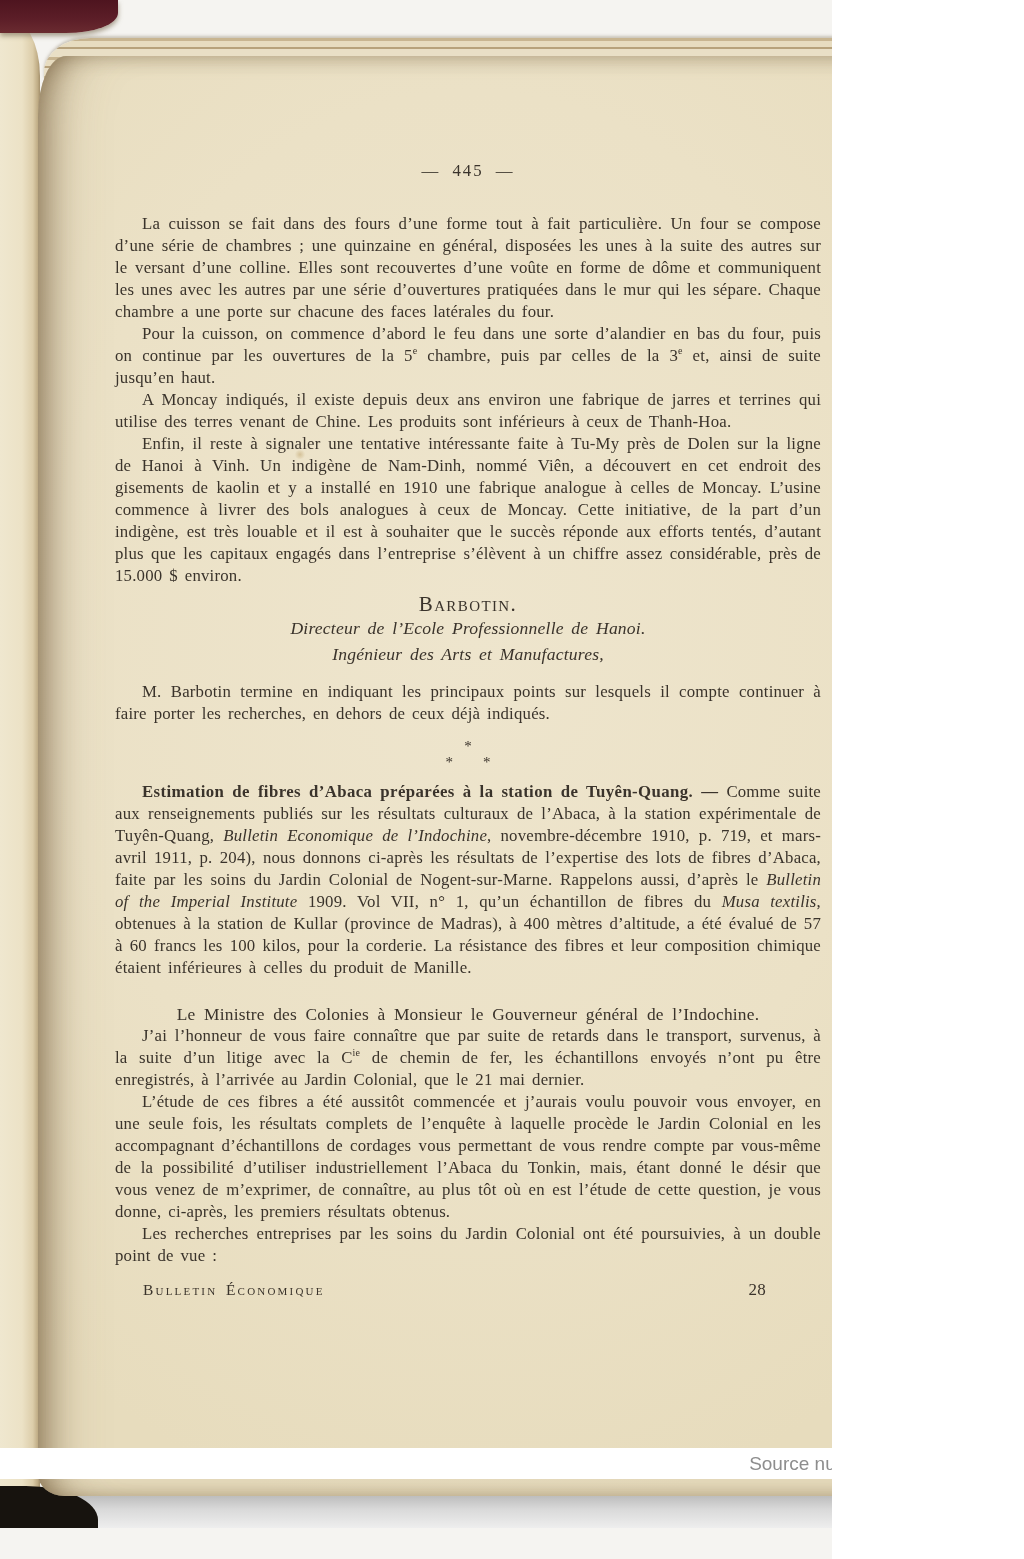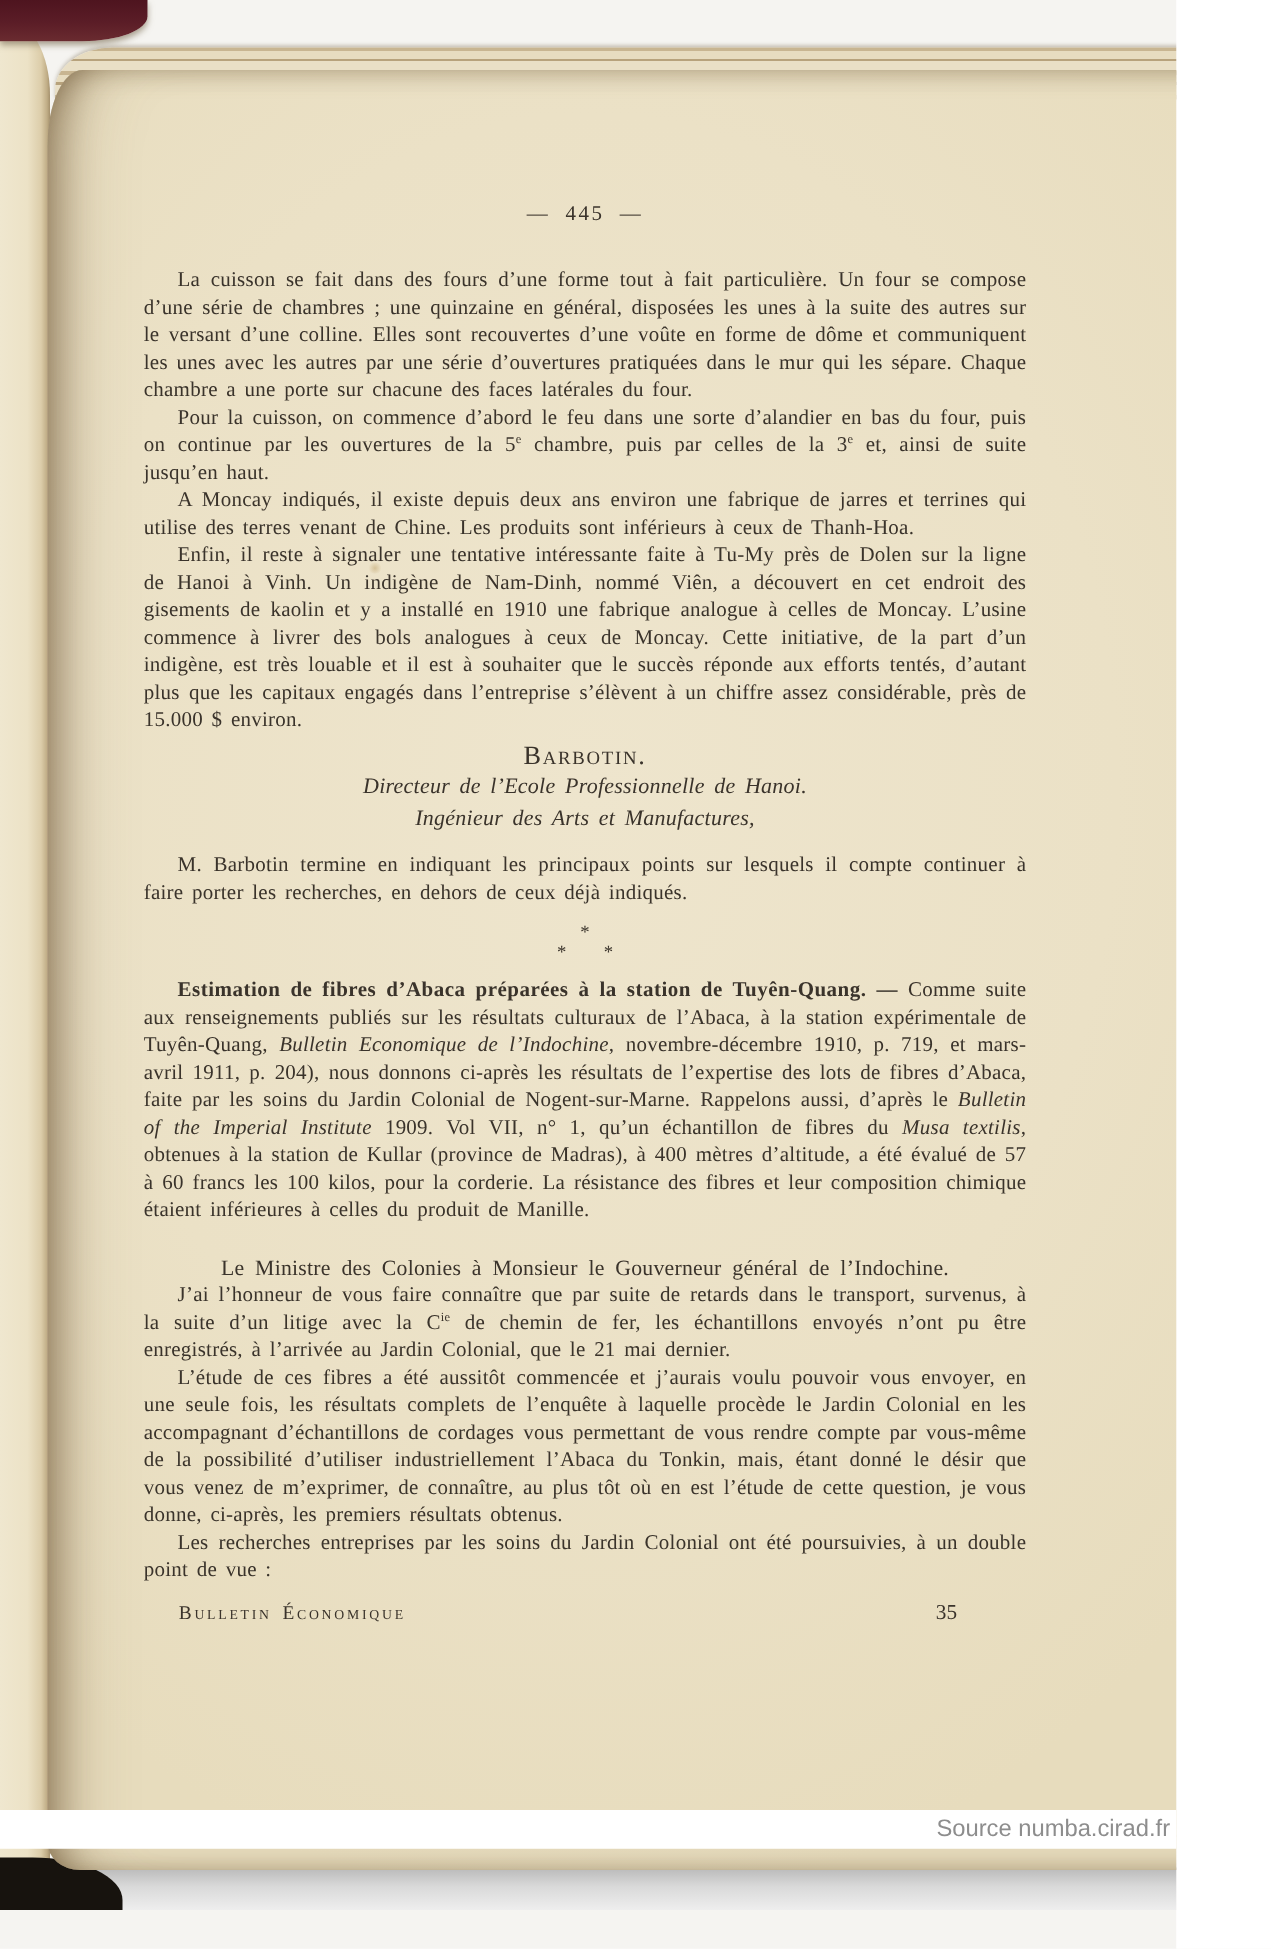--- a/index.html
+++ b/index.html
@@ -1,17 +1,17 @@
 <!DOCTYPE html>
 <html><head>
 <meta charset="utf-8">
 <style>
   * { margin:0; padding:0; box-sizing:border-box; }
   body { background:#ffffff; font-family:"Liberation Serif","DejaVu Serif",serif; }
-  .canvas { position:relative; width:941px; height:1559px; overflow:hidden; background:#f5f4f1; }
+  .canvas { position:relative; width:832px; height:1559px; overflow:hidden; background:#f5f4f1; }
 
   
   .cover-corner { position:absolute; left:0; top:0; width:118px; height:33px;
     background:linear-gradient(180deg,#4e141f 0%,#5b1d27 55%,#6a2b30 100%);
     border-bottom-right-radius:52px 20px;
     box-shadow:0 3px 5px rgba(140,128,105,.75); }
   .facing-page-strip { position:absolute; left:0; top:16px; width:40px; height:1492px;
     background:linear-gradient(90deg,#efe7cf 0%,#ece2c6 55%,#dccdaa 82%,#c0ad86 94%,#a4906c 100%);
     border-top-right-radius:34px 60px; }
   .top-edges { position:absolute; left:44px; top:38px; width:964px; height:42px;
@@ -119,21 +119,21 @@
       <p class="para">
         <span>L’étude de ces fibres a été aussitôt commencée et j’aurais voulu pouvoir vous envoyer, en une seule fois, les résultats complets de l’enquête à laquelle procède le Jardin Colonial en les accompagnant d’échantillons de cordages vous permettant de vous rendre compte par vous-même de la possibilité d’utiliser industriellement l’Abaca du Tonkin, mais, étant donné le désir que vous venez de m’exprimer, de connaître, au plus tôt où en est l’étude de cette question, je vous donne, ci-après, les premiers résultats obtenus.</span>
       </p>
 
       <p class="para">
         <span>Les recherches entreprises par les soins du Jardin Colonial ont été poursuivies, à un double point de vue :</span>
       </p>
 
       <div class="footer-row">
         <span class="footer-left">Bulletin Économique</span>
-        <span class="footer-right">35</span>
+        <span class="footer-right">28</span>
       </div>
 
     </div>
     <div class="stain-a"></div>
     <div class="stain-b"></div>
   </div>
 
   <div class="source-bar">
     <span>Source numba.cirad.fr / CIRAD</span>
   </div>

